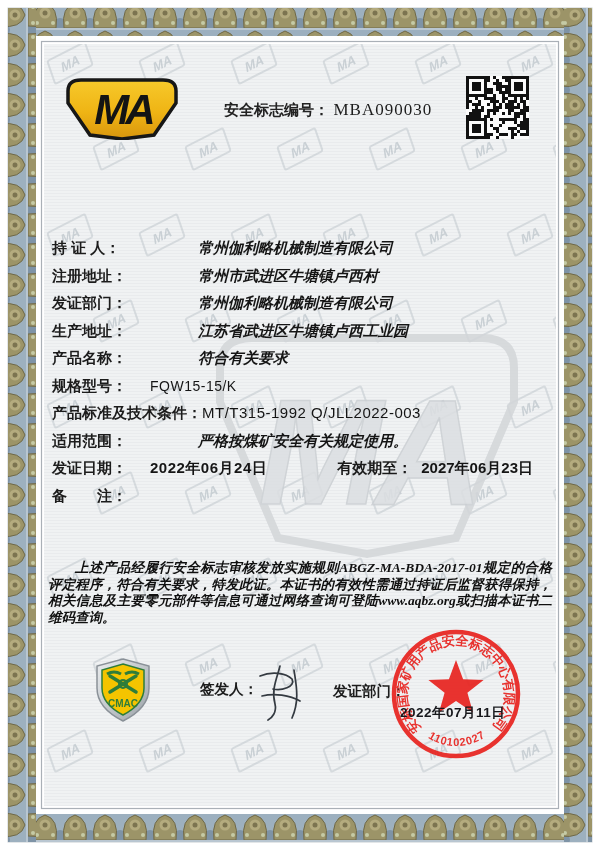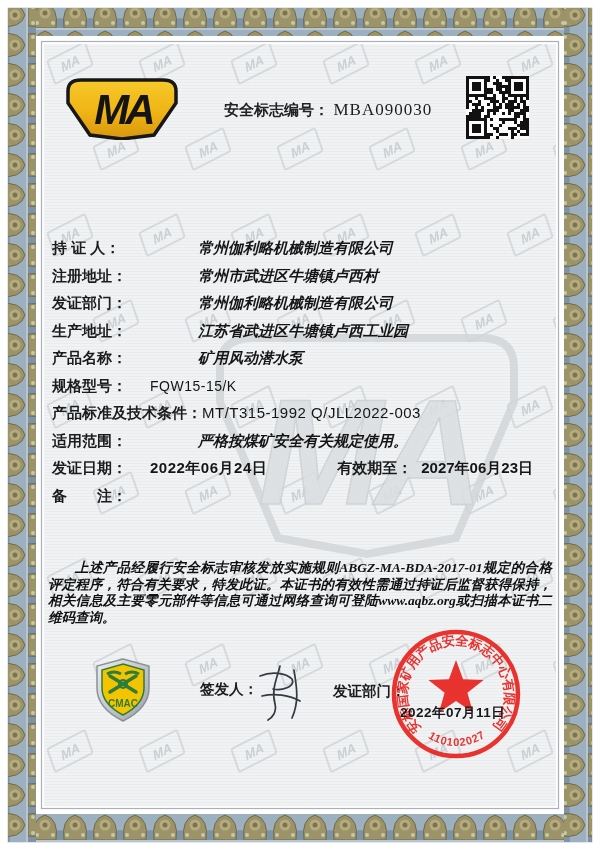--- a/index.html
+++ b/index.html
@@ -351,21 +351,21 @@
           <div class="frow">
             <span class="flabel">发证部门：</span>
             <span class="fvalue kai">常州伽利略机械制造有限公司</span>
           </div>
           <div class="frow">
             <span class="flabel">生产地址：</span>
             <span class="fvalue kai">江苏省武进区牛塘镇卢西工业园</span>
           </div>
           <div class="frow">
             <span class="flabel">产品名称：</span>
-            <span class="fvalue kai">矿用风动潜水泵</span>
+            <span class="fvalue kai">符合有关要求</span>
           </div>
           <div class="frow">
             <span class="flabel">规格型号：</span>
             <span class="fvalue sansb">FQW15-15/K</span>
           </div>
           <div class="frow">
             <span class="flabel">产品标准及技术条件：</span>
             <span class="fvalue sansv">MT/T315-1992 Q/JLL2022-003</span>
           </div>
           <div class="frow">

